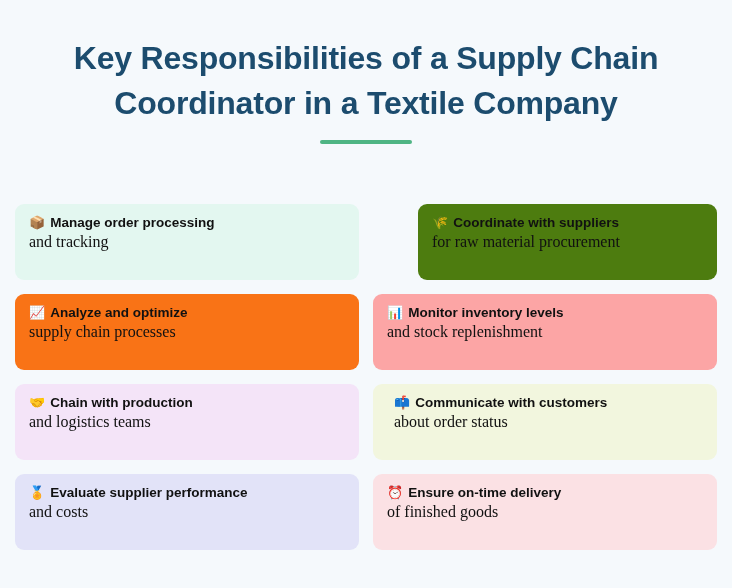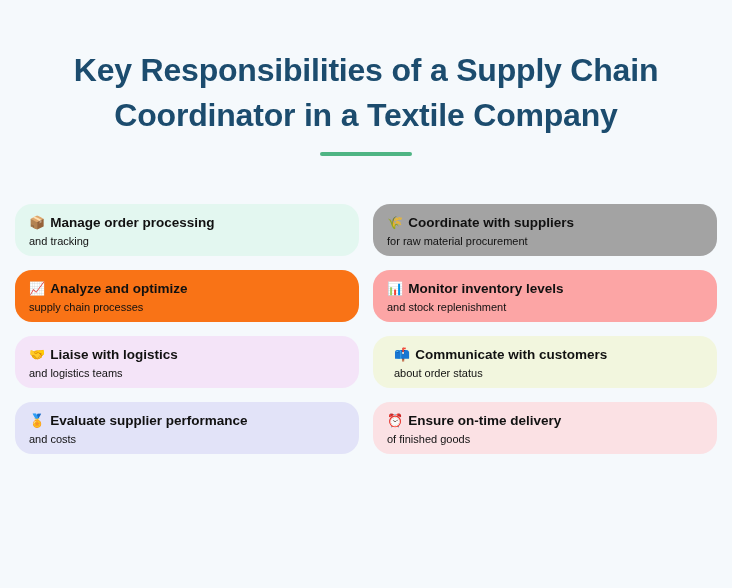--- a/index.html
+++ b/index.html
@@ -16,21 +16,21 @@
   .page {
     position: relative;
     width: 732px;
     height: 588px;
     box-sizing: border-box;
   }
   .header {
     padding-top: 36px;
   }
   .title {
-    margin: 12px auto;
+    margin: 0 auto;
     width: 610px;
     text-align: center;
     font-size: 32px;
     line-height: 45px;
     font-weight: bold;
     color: #1c4c6e;
     letter-spacing: -0.2px;
   }
   .accent-rule {
     width: 92px;
@@ -44,76 +44,77 @@
     top: 204px;
     left: 15px;
     width: 702px;
     display: grid;
     grid-template-columns: 344px 344px;
     grid-column-gap: 14px;
     grid-row-gap: 14px;
   }
   .card {
     box-sizing: border-box;
-    height: 52px;
-    border-radius: 17px;
+    height: 76px;
+    border-radius: 9px;
     padding: 9px 14px 8px 14px;
     overflow: hidden;
   }
   .card-line1 {
     font-size: 13.5px;
     line-height: 19px;
     color: #111111;
     white-space: nowrap;
   }
   .card-icon {
     font-size: 13px;
     margin-right: 5px;
     display: inline-block;
     vertical-align: baseline;
   }
   .card-title {
     font-weight: bold;
   }
   .card-sub {
-    font-size: 11px;
+    font-size: 16px;
     line-height: 19px;
     color: #111111;
     white-space: nowrap;
+    font-family: Liberation Serif, serif;
   }
 </style>
 </head>
 <body>
 
 <div class="page">
 
   <div class="header">
     <h1 class="title">Key Responsibilities of a Supply Chain Coordinator in a Textile Company</h1>
     <div class="accent-rule"></div>
   </div>
 
   <div class="grid">
       <div class="card" style="background: rgb(227, 247, 240);">
         <div class="card-line1"><span class="card-icon">📦</span><span class="card-title">Manage order processing</span></div>
         <div class="card-sub">and tracking</div>
       </div>
-      <div class="card" style="background: #a3a3a3;">
+      <div class="card" style="background: #4d7c0f; margin-left: 45px;">
         <div class="card-line1"><span class="card-icon">🌾</span><span class="card-title">Coordinate with suppliers</span></div>
         <div class="card-sub">for raw material procurement</div>
       </div>
       <div class="card" style="background: #f97316;">
         <div class="card-line1"><span class="card-icon">📈</span><span class="card-title">Analyze and optimize</span></div>
         <div class="card-sub">supply chain processes</div>
       </div>
       <div class="card" style="background: #fca5a5;">
         <div class="card-line1"><span class="card-icon">📊</span><span class="card-title">Monitor inventory levels</span></div>
         <div class="card-sub">and stock replenishment</div>
       </div>
       <div class="card" style="background: rgb(244, 228, 248);">
-        <div class="card-line1"><span class="card-icon">🤝</span><span class="card-title">Liaise with logistics</span></div>
+        <div class="card-line1"><span class="card-icon">🤝</span><span class="card-title">Chain with production</span></div>
         <div class="card-sub">and logistics teams</div>
       </div>
       <div class="card" style="background: rgb(242, 246, 222); padding-left: 21px;">
         <div class="card-line1"><span class="card-icon">📫</span><span class="card-title">Communicate with customers</span></div>
         <div class="card-sub">about order status</div>
       </div>
       <div class="card" style="background: rgb(226, 227, 248);">
         <div class="card-line1"><span class="card-icon">🏅</span><span class="card-title">Evaluate supplier performance</span></div>
         <div class="card-sub">and costs</div>
       </div>

